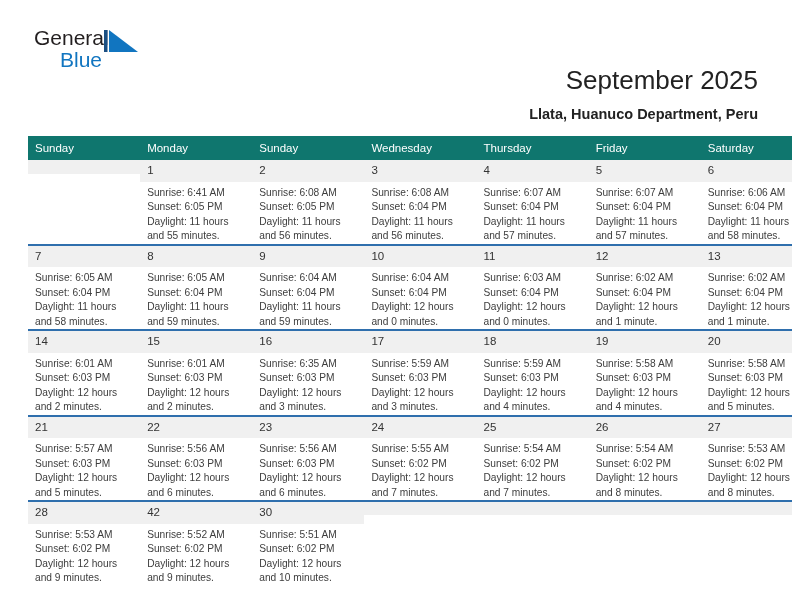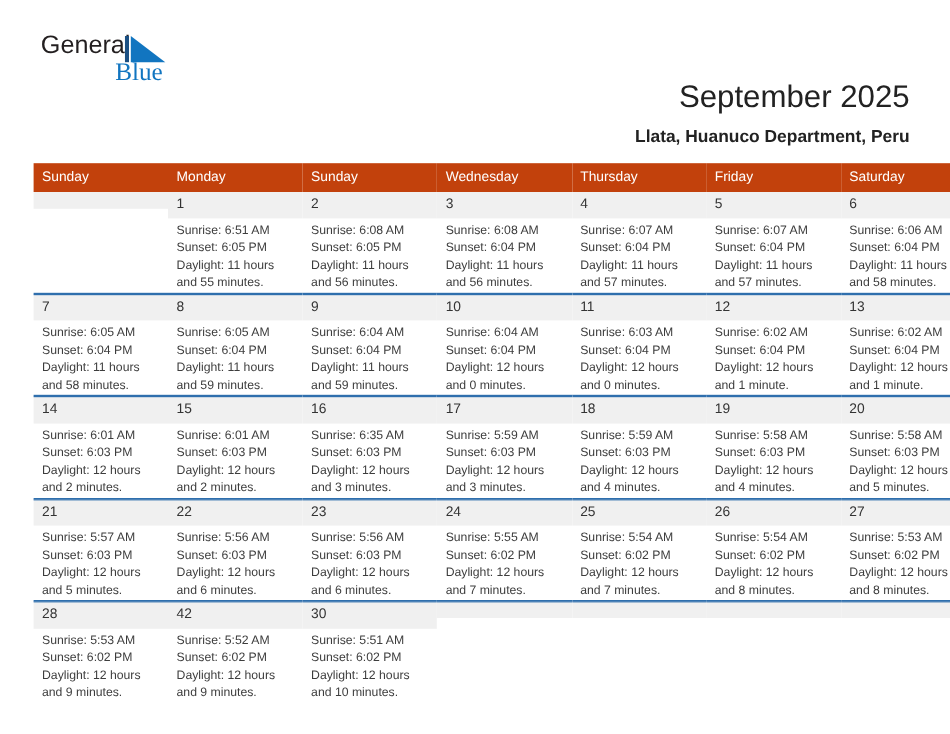--- a/index.html
+++ b/index.html
@@ -43,22 +43,21 @@
     letter-spacing: 0px;
     color: #231f20;
     font-family: "Liberation Sans", sans-serif;
   }
   .brand-blue {
     position: absolute;
     left: 26px;
     top: 22px;
     font-size: 21px;
     color: #1175c0;
-    font-family: Liberation Serif, serif;
-    margin-left: 36px;
+    font-family: Liberation Sans, sans-serif;
   }
   .brand-mark {
     position: absolute;
     left: 70px;
     top: 4px;
     width: 34px;
     height: 22px;
   }
 
   .title-wrap {
@@ -87,21 +86,21 @@
     margin: 14px 28px 0 28px;
     width: 736px;
     box-sizing: border-box;
   }
   table.cal {
     border-collapse: collapse;
     table-layout: fixed;
     width: 736px;
   }
   table.cal th {
-    background: #c2410c;
+    background: #0f766e;
     color: #ffffff;
     font-weight: normal;
     font-size: 11.5px;
     text-align: left;
     padding: 5px 0 5px 7px;
     line-height: 1.25;
     border: none;
     width: 105.14px;
   }
   td.daycell {
@@ -173,21 +172,21 @@
           </tr>
       </thead>
       <tbody id="cal-body">
           <tr class="weekrow">
             <td class="daycell">
               <div class="daynum empty"></div>
             </td>
             <td class="daycell">
               <div class="daynum">1</div>
               <div class="info">
-                <div>Sunrise: 6:51 AM</div>
+                <div>Sunrise: 6:41 AM</div>
                 <div>Sunset: 6:05 PM</div>
                 <div>Daylight: 11 hours</div>
                 <div>and 55 minutes.</div>
               </div>
             </td>
             <td class="daycell">
               <div class="daynum">2</div>
               <div class="info">
                 <div>Sunrise: 6:08 AM</div>
                 <div>Sunset: 6:05 PM</div>

